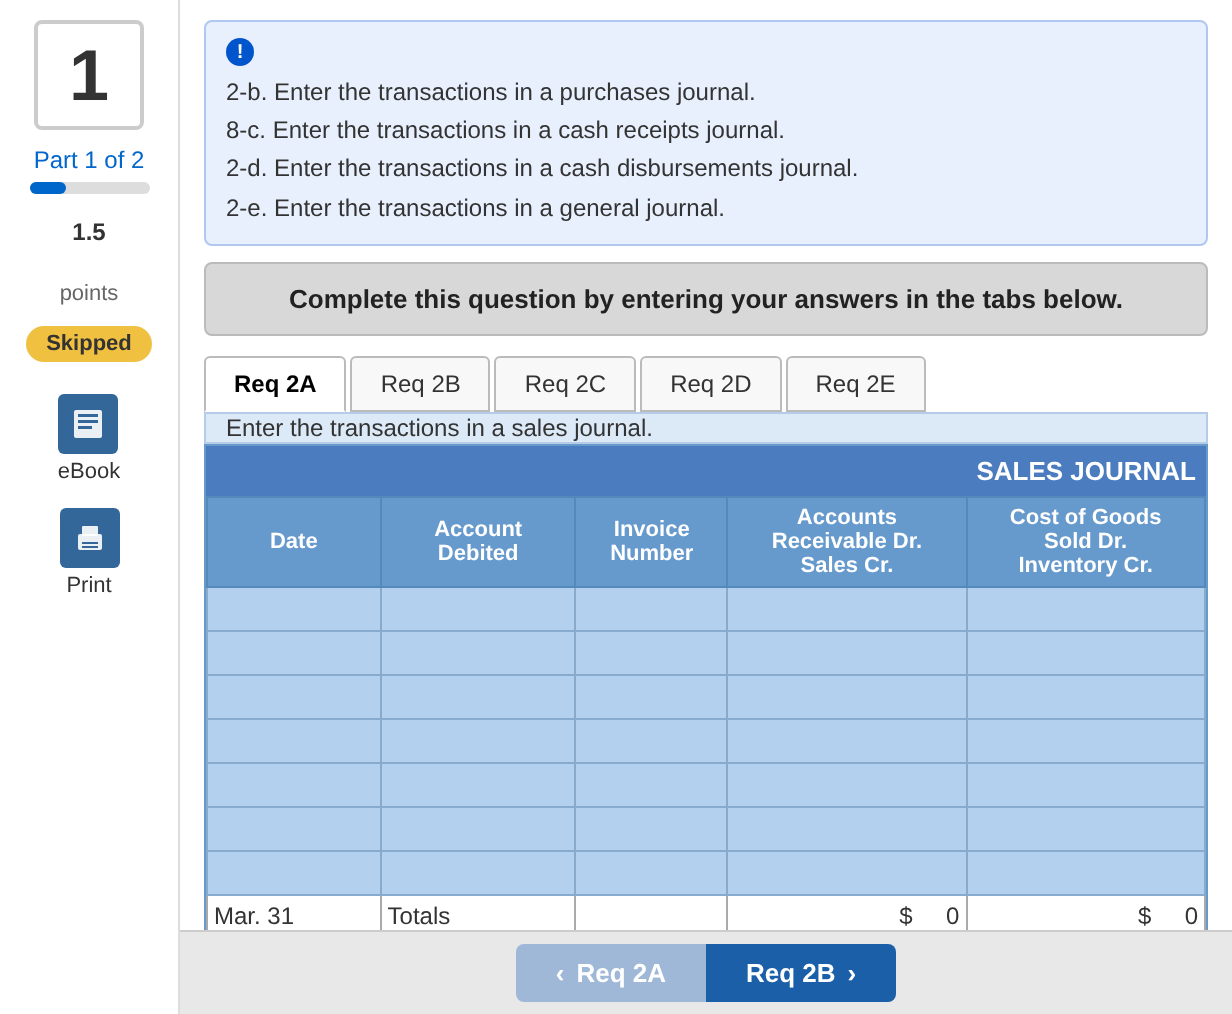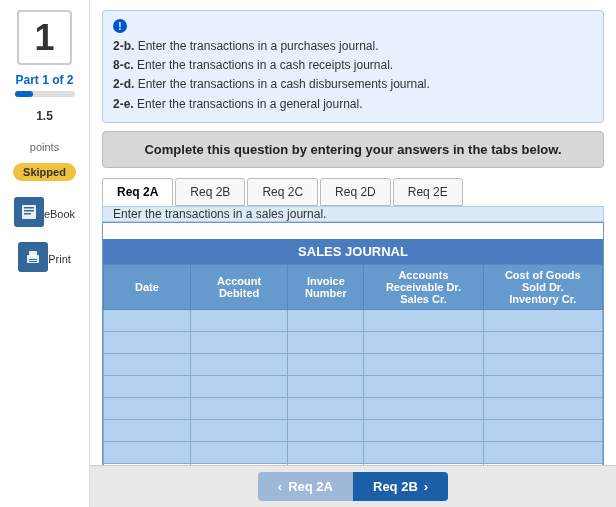--- a/index.html
+++ b/index.html
@@ -18,36 +18,36 @@
     }
     .step-number {
       width: 55px; height: 55px;
       border: 2px solid #ccc;
       border-radius: 4px;
       display: flex; align-items: center; justify-content: center;
       font-size: 36px; font-weight: bold; color: #333;
       margin-bottom: 8px;
     }
     .part-label {
-      font-size: 12px; color: #0066cc; font-weight: bold; text-align: right; margin-bottom: 4px;
+      font-size: 12px; color: #0066cc; font-weight: normal; text-align: right; margin-bottom: 4px;
     }
     .progress-bar-container {
       width: 60px; height: 6px; background: #ddd; border-radius: 3px; margin-bottom: 12px;
     }
     .progress-bar-fill {
       width: 30%; height: 100%; background: #0066cc; border-radius: 3px;
     }
     .points-label { font-size: 12px; color: #333; font-weight: bold; margin-bottom: 18px; }
     .points-sub { font-size: 11px; color: #666; margin-bottom: 10px; }
     .skipped-badge {
       background: #f0c040; color: #333; font-size: 11px; font-weight: bold;
       padding: 3px 10px; border-radius: 12px; margin-bottom: 16px;
     }
     .sidebar-icon-btn {
-      display: flex; align-items: center;
+      display: flex; flex-direction: column; align-items: center;
       margin-bottom: 12px; cursor: pointer;
     }
     .sidebar-icon-btn .icon-shape {
       width: 30px; height: 30px; background: #336699; border-radius: 3px;
       display: flex; align-items: center; justify-content: center;
       margin-bottom: 3px;
     }
     .sidebar-icon-btn span { font-size: 11px; color: #333; }
 
     
@@ -67,21 +67,21 @@
       color: #0055cc; font-weight: bold; font-size: 13px; margin-bottom: 4px;
       display: flex; align-items: center; gap: 5px;
     }
     .req-icon {
       width: 14px; height: 14px; background: #0055cc; border-radius: 50%;
       color: white; font-size: 10px; font-weight: bold;
       display: inline-flex; align-items: center; justify-content: center;
       flex-shrink: 0;
     }
     .required-banner p { font-size: 12px; color: #333; line-height: 1.6; }
-    .required-banner strong { font-weight: bold; }
+    .required-banner strong { font-weight: normal; }
 
     
     .complete-box {
       background: #d8d8d8; border: 1px solid #bbb; border-radius: 4px;
       padding: 10px; margin-bottom: 10px; text-align: center;
       font-weight: bold; font-size: 13px; color: #222;
     }
 
     
     .tabs-row {
@@ -101,22 +101,22 @@
       background: #dce9f7; border: 1px solid #b5cce8; padding: 0 10px;
       font-size: 12px; color: #333; margin-bottom: 0;
     }
 
     
     .journal-container {
       border: 1px solid #6699cc;
       margin-top: 0;
     }
     .journal-title {
-      background: #4a7cbf; color: #fff; text-align: center;
-      font-weight: bold; font-size: 13px; padding: 5px; margin-top: 16px;
+      background: #4a7cbf; color: #fff; text-align: right;
+      font-weight: bold; font-size: 13px; padding: 5px;
     }
     .journal-table {
       width: 100%; border-collapse: collapse;
     }
     .journal-table th {
       background: #6699cc; color: #fff; text-align: center;
       font-size: 11px; padding: 4px 3px; border: 1px solid #5588bb;
       vertical-align: middle;
     }
     .journal-table td {

